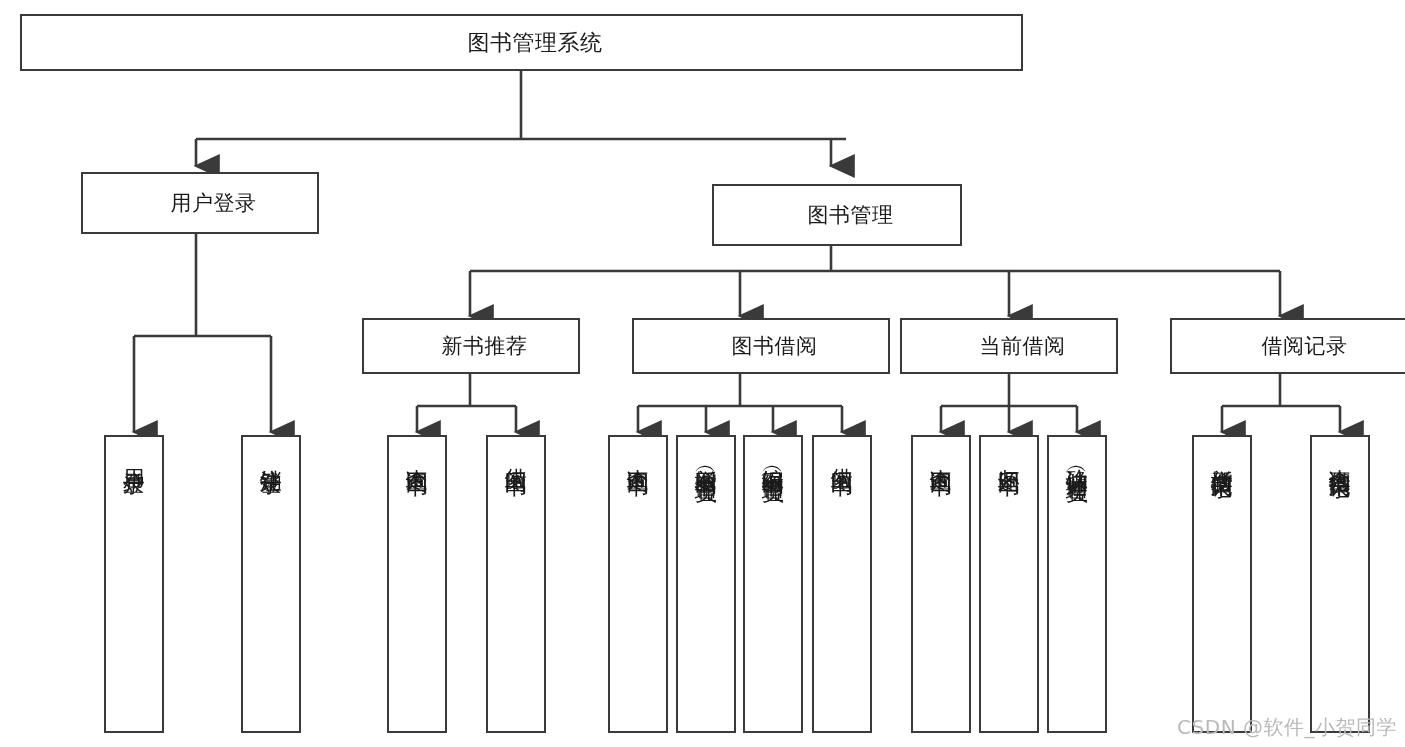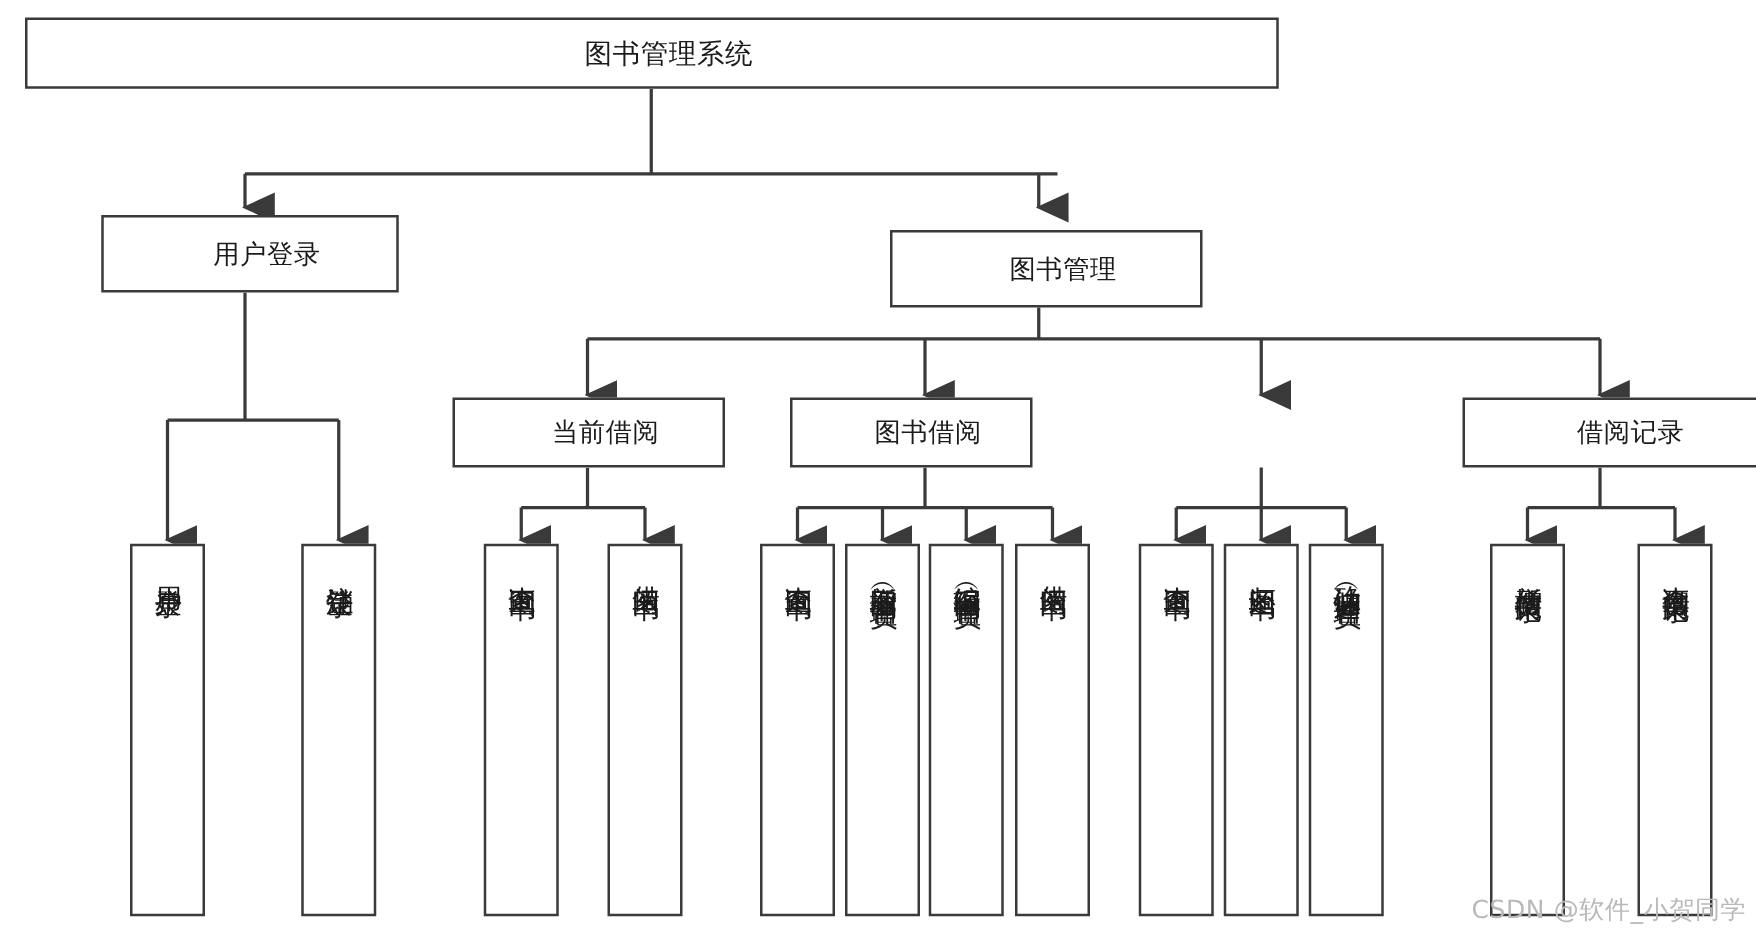--- a/index.html
+++ b/index.html
@@ -128,27 +128,30 @@
 
   <div class="node node-h" style="left:81px; top:172px; width:238px; height:62px;">
     <span>用户登录</span>
   </div>
 
   <div class="node node-h" style="left:712px; top:172px; width:250px; height:62px;margin-top:12px;">
     <span>图书管理</span>
   </div>
 
   <div class="node node-h" style="left:362px; top:318px; width:218px; height:56px;">
+    <span>新书推荐</span>
+  </div>
+
+  <div class="node node-h" style="left:632px; top:318px; width:258px; height:56px;">
+    <span>图书借阅</span>
+  </div>
+
+  <div class="node node-h" style="left:900px; top:318px; width:218px; height:56px;">
     <span>当前借阅</span>
   </div>
-
-  <div class="node node-h" style="left:632px; top:318px; width:194px; height:56px;">
-    <span>图书借阅</span>
-  </div>
-
 
   <div class="node node-h" style="left:1170px; top:318px; width:242px; height:56px;">
     <span>借阅记录</span>
   </div>
 
   <div class="node node-v" style="left:104px; top:435px; width:60px; height:298px;">
     <span class="vtext">用户登录</span>
   </div>
 
   <div class="node node-v" style="left:241px; top:435px; width:60px; height:298px;">

